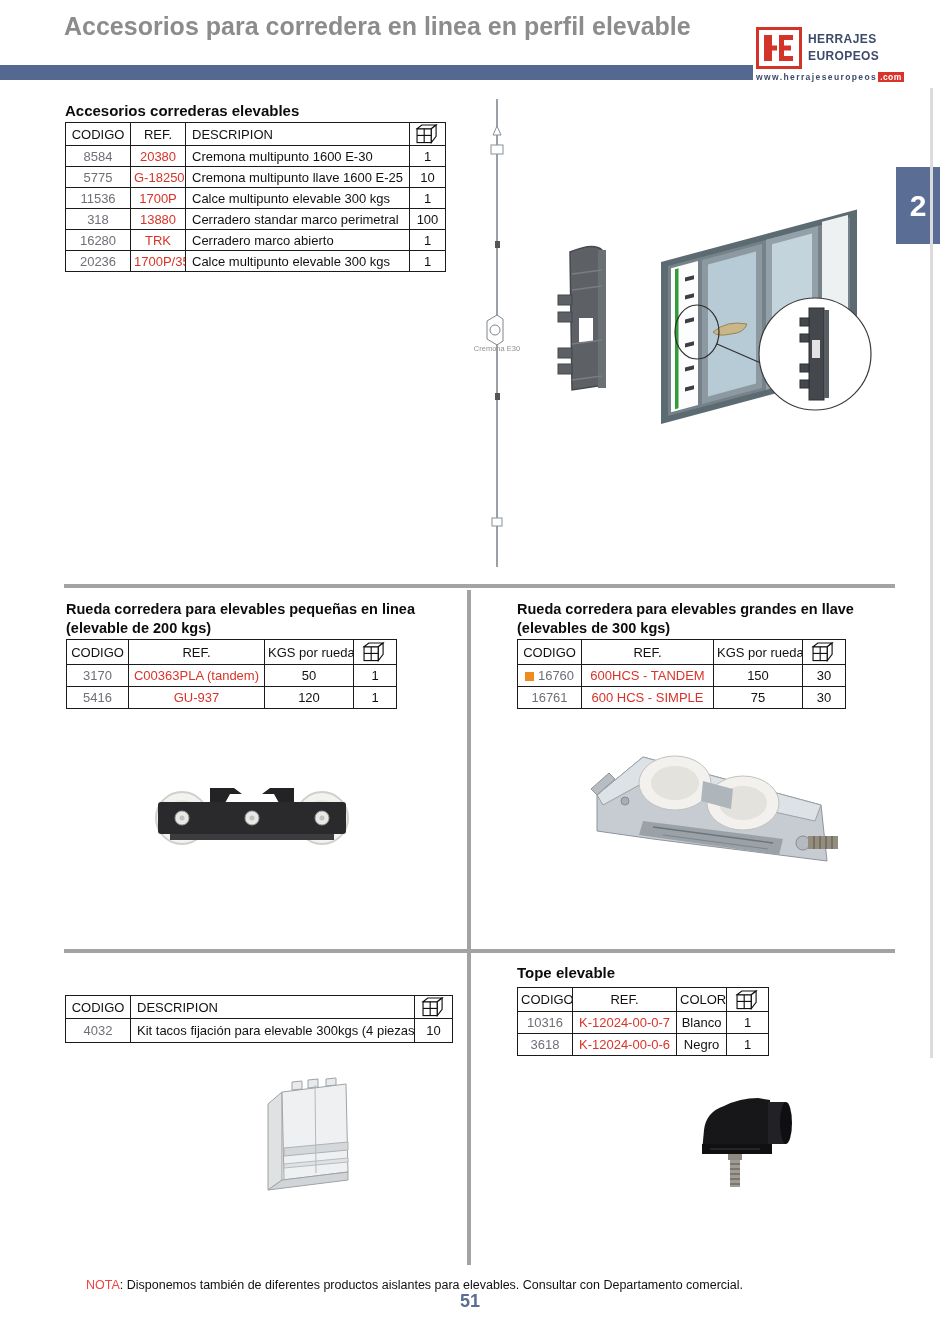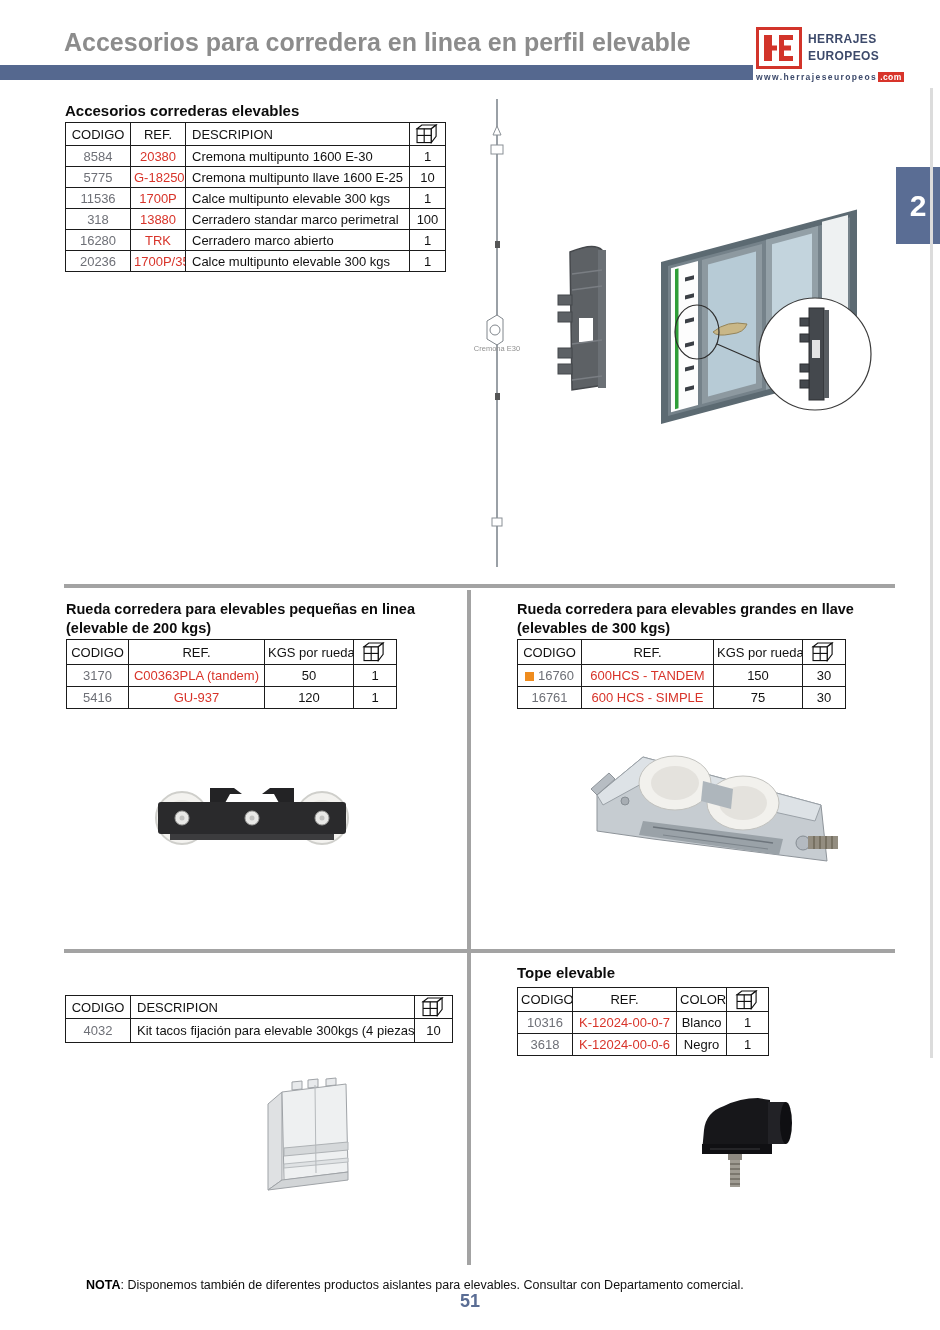--- a/index.html
+++ b/index.html
@@ -1,20 +1,20 @@
 <!DOCTYPE html>
 <html><head>
 <meta charset="utf-8">
 <style>
   html,body{margin:0;padding:0;background:#fff;}
   .page{position:relative;width:940px;height:1330px;background:#ffffff;
         font-family:"Liberation Sans",sans-serif;overflow:hidden;color:#111;}
 
   
-  .page-title{position:absolute;left:64px;top:28px;font-size:25px;font-weight:bold;color:#8c8c8c;}
+  .page-title{position:absolute;left:64px;top:12px;font-size:25px;font-weight:bold;color:#8c8c8c;}
   .accent-bar{position:absolute;left:0;top:65px;width:753px;height:15px;background:#55688f;}
   .logo{position:absolute;left:756px;top:27px;width:170px;}
   .logo-row{display:flex;align-items:center;gap:6px;}
   .logo-text{color:#3d4a6b;font-weight:bold;font-size:12px;line-height:17px;letter-spacing:.4px;}
   .logo-url{margin-top:3px;font-size:8.5px;font-weight:bold;color:#3d4a6b;letter-spacing:1.4px;display:flex;}
   .logo-url .tld{background:#d8342a;color:#fff;padding:0 2px;margin-left:1px;letter-spacing:.4px;}
 
   .side-tab{position:absolute;left:896px;top:167px;width:44px;height:77px;background:#5a6d94;
             color:#fff;font-size:30px;font-weight:bold;display:flex;align-items:center;justify-content:center;}
 
@@ -45,21 +45,21 @@
   .hdiv{position:absolute;background:#a3a3a3;height:4px;width:831px;left:64px;}
   .vdiv{position:absolute;background:#a3a3a3;width:4px;left:467px;top:590px;height:675px;}
 
   
   .img{position:absolute;}
   .cremona-label{position:absolute;left:456px;top:344px;width:82px;text-align:center;
                  font-size:7.5px;color:#909090;}
 
   
   .note{position:absolute;left:86px;top:1278px;font-size:12.5px;color:#111;}
-  .note .nl{color:#000000;font-weight:bold;}
+  .note .nl{color:#ef4444;font-weight:normal;}
   .page-num{position:absolute;left:0;top:1291px;width:940px;text-align:center;
             font-size:18px;font-weight:bold;color:#5a6d94;}
 </style>
 </head>
 <body>
 
 <div class="page">
 
   <div class="page-title">Accesorios para corredera en linea en perfil elevable</div>
   <div class="accent-bar"></div>

